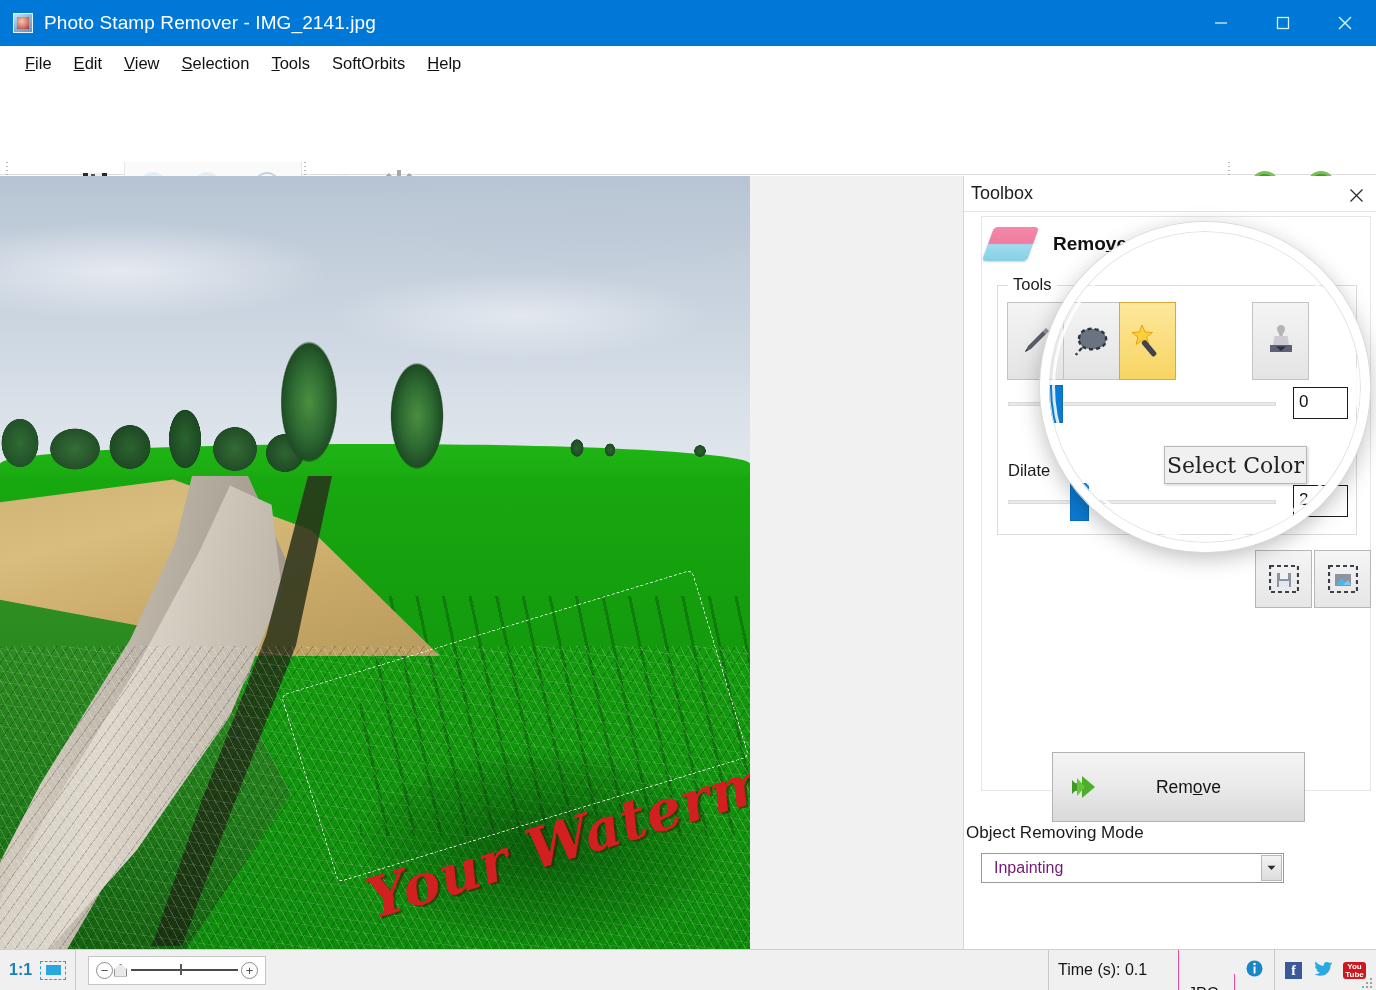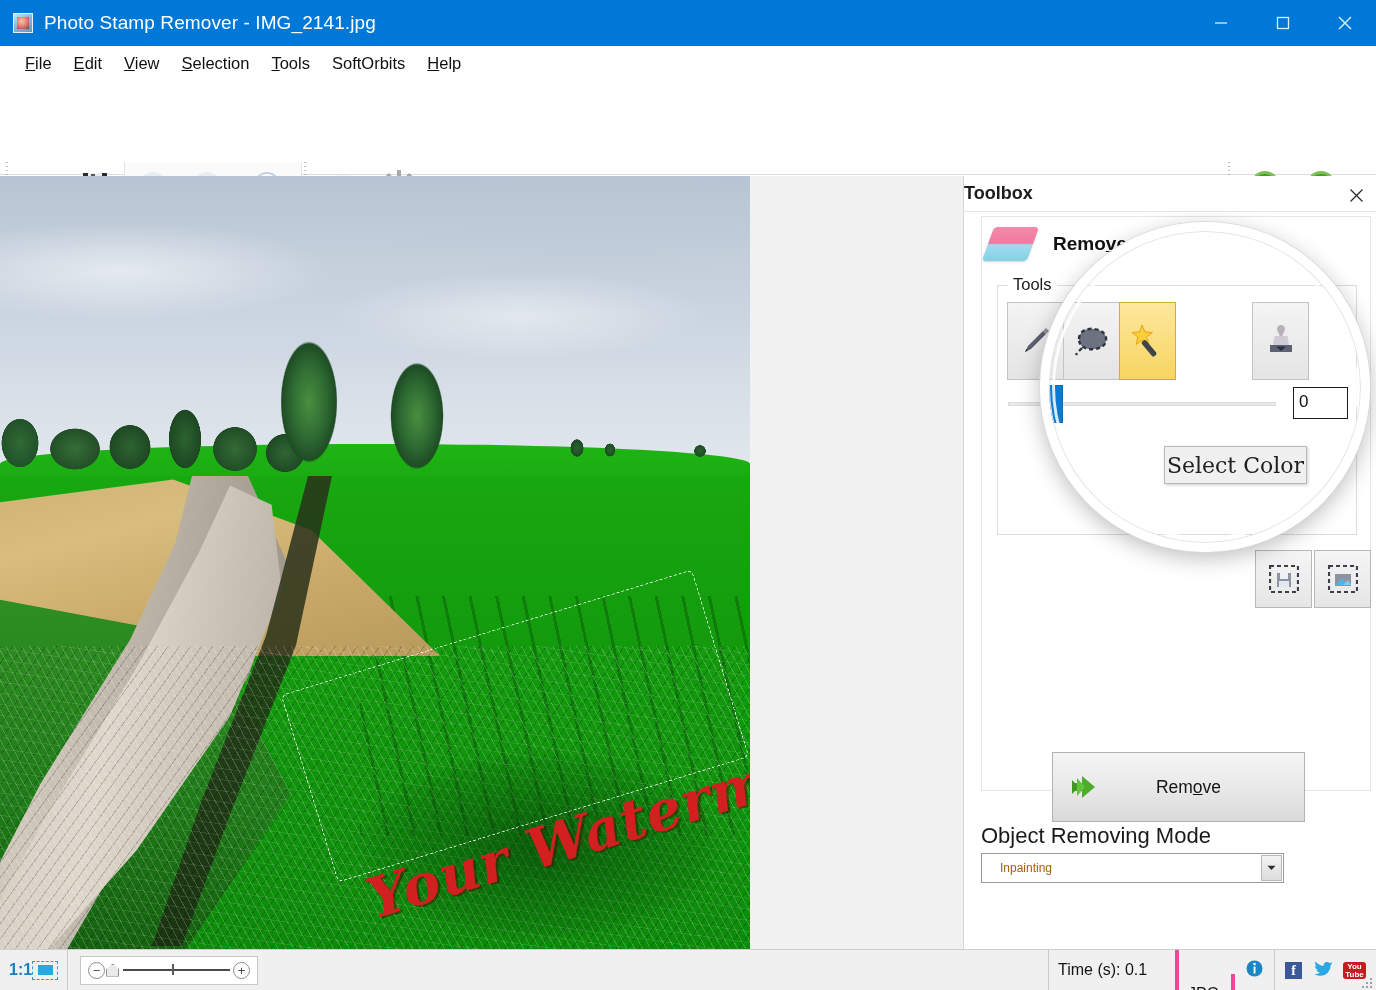--- a/index.html
+++ b/index.html
@@ -179,21 +179,21 @@
 
   
   .toolbox {
     position:absolute; left:963px; top:176px; width:413px; height:773px;
     background:#ffffff; border-left:1px solid #d6d6d6;
   }
   .tb-head {
     position:absolute; left:0; top:0; width:413px; height:36px;
     display:flex; align-items:center; border-bottom:1px solid #e4e4e4;
   }
-  .tb-title { font-size:18px; font-weight:bold; color:#1c1c1c; margin-left:0; }
+  .tb-title { font-size:18px; font-weight:normal; color:#1c1c1c; margin-left:7px; }
   .tb-close { position:absolute; right:10px; top:8px; width:22px; height:22px;
     display:flex; align-items:center; justify-content:center; }
 
   .tb-card {
     position:absolute; left:17px; top:40px; width:390px; height:575px;
     border:1px solid #e6e6e6; background:#ffffff;
   }
   .remove-head { position:absolute; left:6px; top:10px; display:flex; align-items:center; }
   .eraser {
     width:45px; height:34px; position:relative; flex:0 0 auto;
@@ -249,26 +249,26 @@
     display:flex; align-items:center; justify-content:center;
     font-size:17px; color:#181818;
   }
   .sq-btn {
     position:absolute; top:333px; width:57px; height:58px;
     border:1px solid #b7b7b7;
     background:linear-gradient(to bottom,#f5f5f5,#e6e6e6);
     display:flex; align-items:center; justify-content:center;
   }
 
-  .orm-label { position:absolute; left:17px; top:647px; font-size:22px; color:#1a1a1a; }
+  .orm-label { position:absolute; left:2px; top:647px; font-size:17px; color:#1a1a1a; }
   .orm-select {
     position:absolute; left:17px; top:677px; width:303px; height:30px;
     border:1px solid #9a9a9a; background:#fff; display:flex; align-items:center;
   }
-  .orm-value { font-size:12px; color:#a16207; margin-left:18px; }
+  .orm-value { font-size:16px; color:#701a75; margin-left:12px; }
   .orm-arrow {
     position:absolute; right:1px; top:1px; width:21px; height:26px;
     background:linear-gradient(to bottom,#f3f3f3,#dcdcdc); border:1px solid #b9b9b9;
     display:flex; align-items:center; justify-content:center;
   }
   .remove-btn {
     position:absolute; left:88px; top:576px; width:253px; height:70px;
     border:1px solid #b2b2b2;
     background:linear-gradient(to bottom,#f4f4f4 0%,#eaeaea 48%,#d9d9d9 100%);
     display:flex; align-items:center;
@@ -303,23 +303,23 @@
     font-family:"DejaVu Serif", serif;
   }
 
   
   .statusbar {
     position:absolute; left:0; top:949px; width:1376px; height:41px;
     background:#f0f0f0; border-top:1px solid #cfcfcf; display:flex; align-items:center;
   }
   .sb-cell {
     height:41px; display:flex; align-items:center; padding:0 9px;
-    font-size:16px; color:#151515; border-right:4px solid #ec4899;
-  }
-  .sb-zoomlabel { color:#1a7fb8; font-weight:bold; font-size:16px; }
+    font-size:16px; color:#151515; border-right:1px solid #ec4899;
+  }
+  .sb-zoomlabel { color:#1a7fb8; font-weight:bold; font-size:16px; margin-right:8px; }
   .fitbox {
     width:26px; height:19px; border:1.5px dashed #2b9fd4; position:relative;
     display:flex; align-items:center; justify-content:center;
   }
   .fitbox i { display:block; width:15px; height:10px; background:#29a8e0; }
   .zoomslider {
     position:relative; width:178px; height:29px; background:#fff;
     border:1px solid #c6c6c6; display:flex; align-items:center; padding:0 7px;
   }
   .circbtn {
@@ -604,20 +604,28 @@
         </div>
 
         <div class="sld-block" style="top:105px;">
           <div class="sld-wrap">
             <div class="sld-track"></div>
             <div class="sld-thumb" style="left:36px;"></div>
             <div class="sld-num">0</div>
           </div>
         </div>
 
+        <div class="sld-block" style="top:175px;">
+          <div class="sld-label">Dilate</div>
+          <div class="sld-wrap">
+            <div class="sld-track"></div>
+            <div class="sld-thumb" style="left:62px;"></div>
+            <div class="sld-num">2</div>
+          </div>
+        </div>
       </div>
 
 
       <div class="sq-btn" style="left:273px;">
         <svg width="30" height="28" viewBox="0 0 30 28">
           <rect x="1" y="1" width="28" height="26" fill="none" stroke="#3a3f48" stroke-width="2.2" stroke-dasharray="4 3"></rect>
           <rect x="8" y="8" width="14" height="14" fill="#8d93a0"></rect>
           <rect x="11" y="8" width="8" height="6" fill="#eef2f6"></rect>
           <rect x="10" y="16" width="10" height="6" fill="#e2e8ee"></rect>
         </svg>

